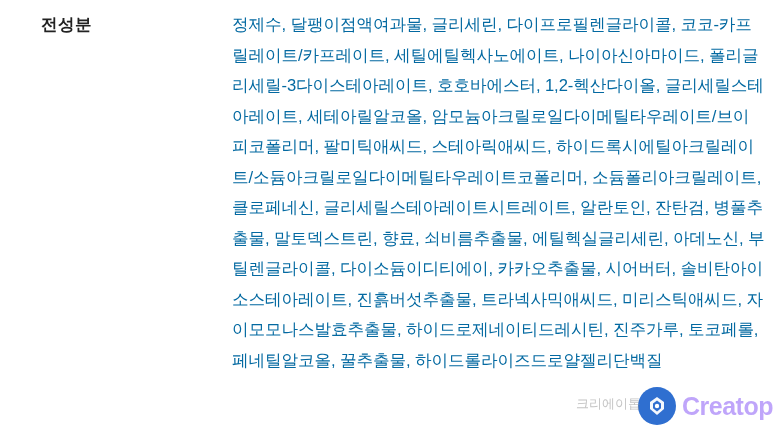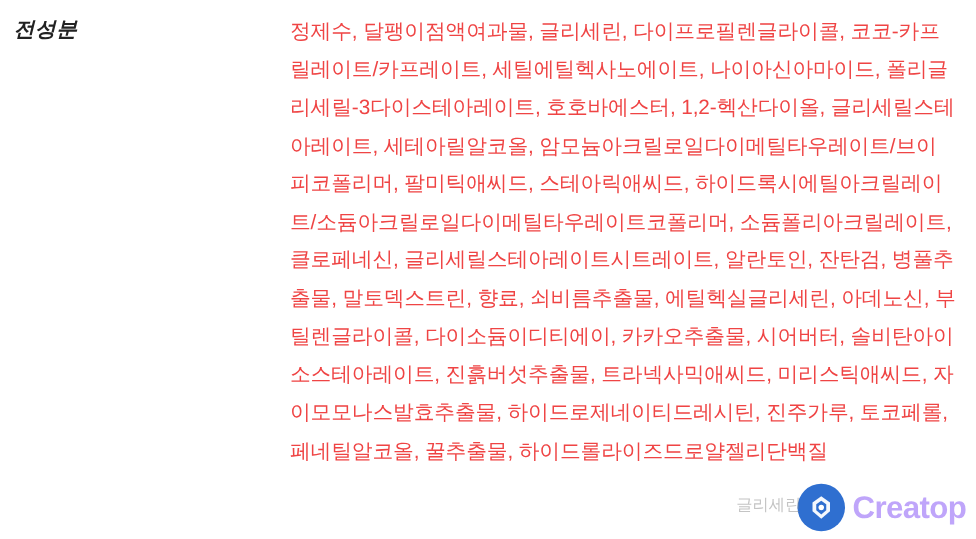--- a/index.html
+++ b/index.html
@@ -21,39 +21,38 @@
   }
   .row {
     display: flex;
     align-items: flex-start;
     padding-top: 10px;
   }
   .label-cell {
     width: 232px;
     flex: 0 0 232px;
     box-sizing: border-box;
-    padding-left: 11px;
+    padding-left: 41px;
     padding-top: 4px;
-    font-style: italic;
   }
   .label-cell .label {
     font-size: 16.5px;
     font-weight: bold;
     color: #222222;
     letter-spacing: 0.5px;
     line-height: 1.3;
   }
   .value-cell {
     flex: 1 1 auto;
     box-sizing: border-box;
     padding-right: 16px;
   }
   .value-cell .ingredients {
     font-size: 16.6px;
-    color: #ef4444;
+    color: #0369a1;
     line-height: 30.5px;
     text-align: left;
     word-break: break-all;
     letter-spacing: -0.1px;
   }
 
   
   .watermark {
     position: absolute;
     right: 8px;
@@ -105,21 +104,21 @@
       <div class="label">전성분</div>
     </div>
 
     <div class="value-cell">
       <div class="ingredients">정제수, 달팽이점액여과물, 글리세린, 다이프로필렌글라이콜, 코코-카프릴레이트/카프레이트, 세틸에틸헥사노에이트, 나이아신아마이드, 폴리글리세릴-3다이스테아레이트, 호호바에스터, 1,2-헥산다이올, 글리세릴스테아레이트, 세테아릴알코올, 암모늄아크릴로일다이메틸타우레이트/브이피코폴리머, 팔미틱애씨드, 스테아릭애씨드, 하이드록시에틸아크릴레이트/소듐아크릴로일다이메틸타우레이트코폴리머, 소듐폴리아크릴레이트, 클로페네신, 글리세릴스테아레이트시트레이트, 알란토인, 잔탄검, 병풀추출물, 말토덱스트린, 향료, 쇠비름추출물, 에틸헥실글리세린, 아데노신, 부틸렌글라이콜, 다이소듐이디티에이, 카카오추출물, 시어버터, 솔비탄아이소스테아레이트, 진흙버섯추출물, 트라넥사믹애씨드, 미리스틱애씨드, 자이모모나스발효추출물, 하이드로제네이티드레시틴, 진주가루, 토코페롤, 페네틸알코올, 꿀추출물, 하이드롤라이즈드로얄젤리단백질</div>
     </div>
 
   </div>
 
   <div class="watermark">
-    <div class="wm-sub">글리세린</div>
+    <div class="wm-sub">크리에이톱</div>
     <div class="wm-badge">
       <svg width="24" height="24" viewBox="0 0 24 24" aria-hidden="true">
         <path d="M12 3 L19 8 L19 15 L12 21 L5 15 L5 8 Z" fill="#ffffff" opacity="0.95"></path>
         <path d="M12 6.5 L16 9.4 L16 14.2 L12 17.6 L8 14.2 L8 9.4 Z" fill="#2f6fd0"></path>
         <circle cx="12" cy="12" r="2.2" fill="#ffffff"></circle>
       </svg>
     </div>
     <div class="wm-text">Creatop</div>
   </div>
 

